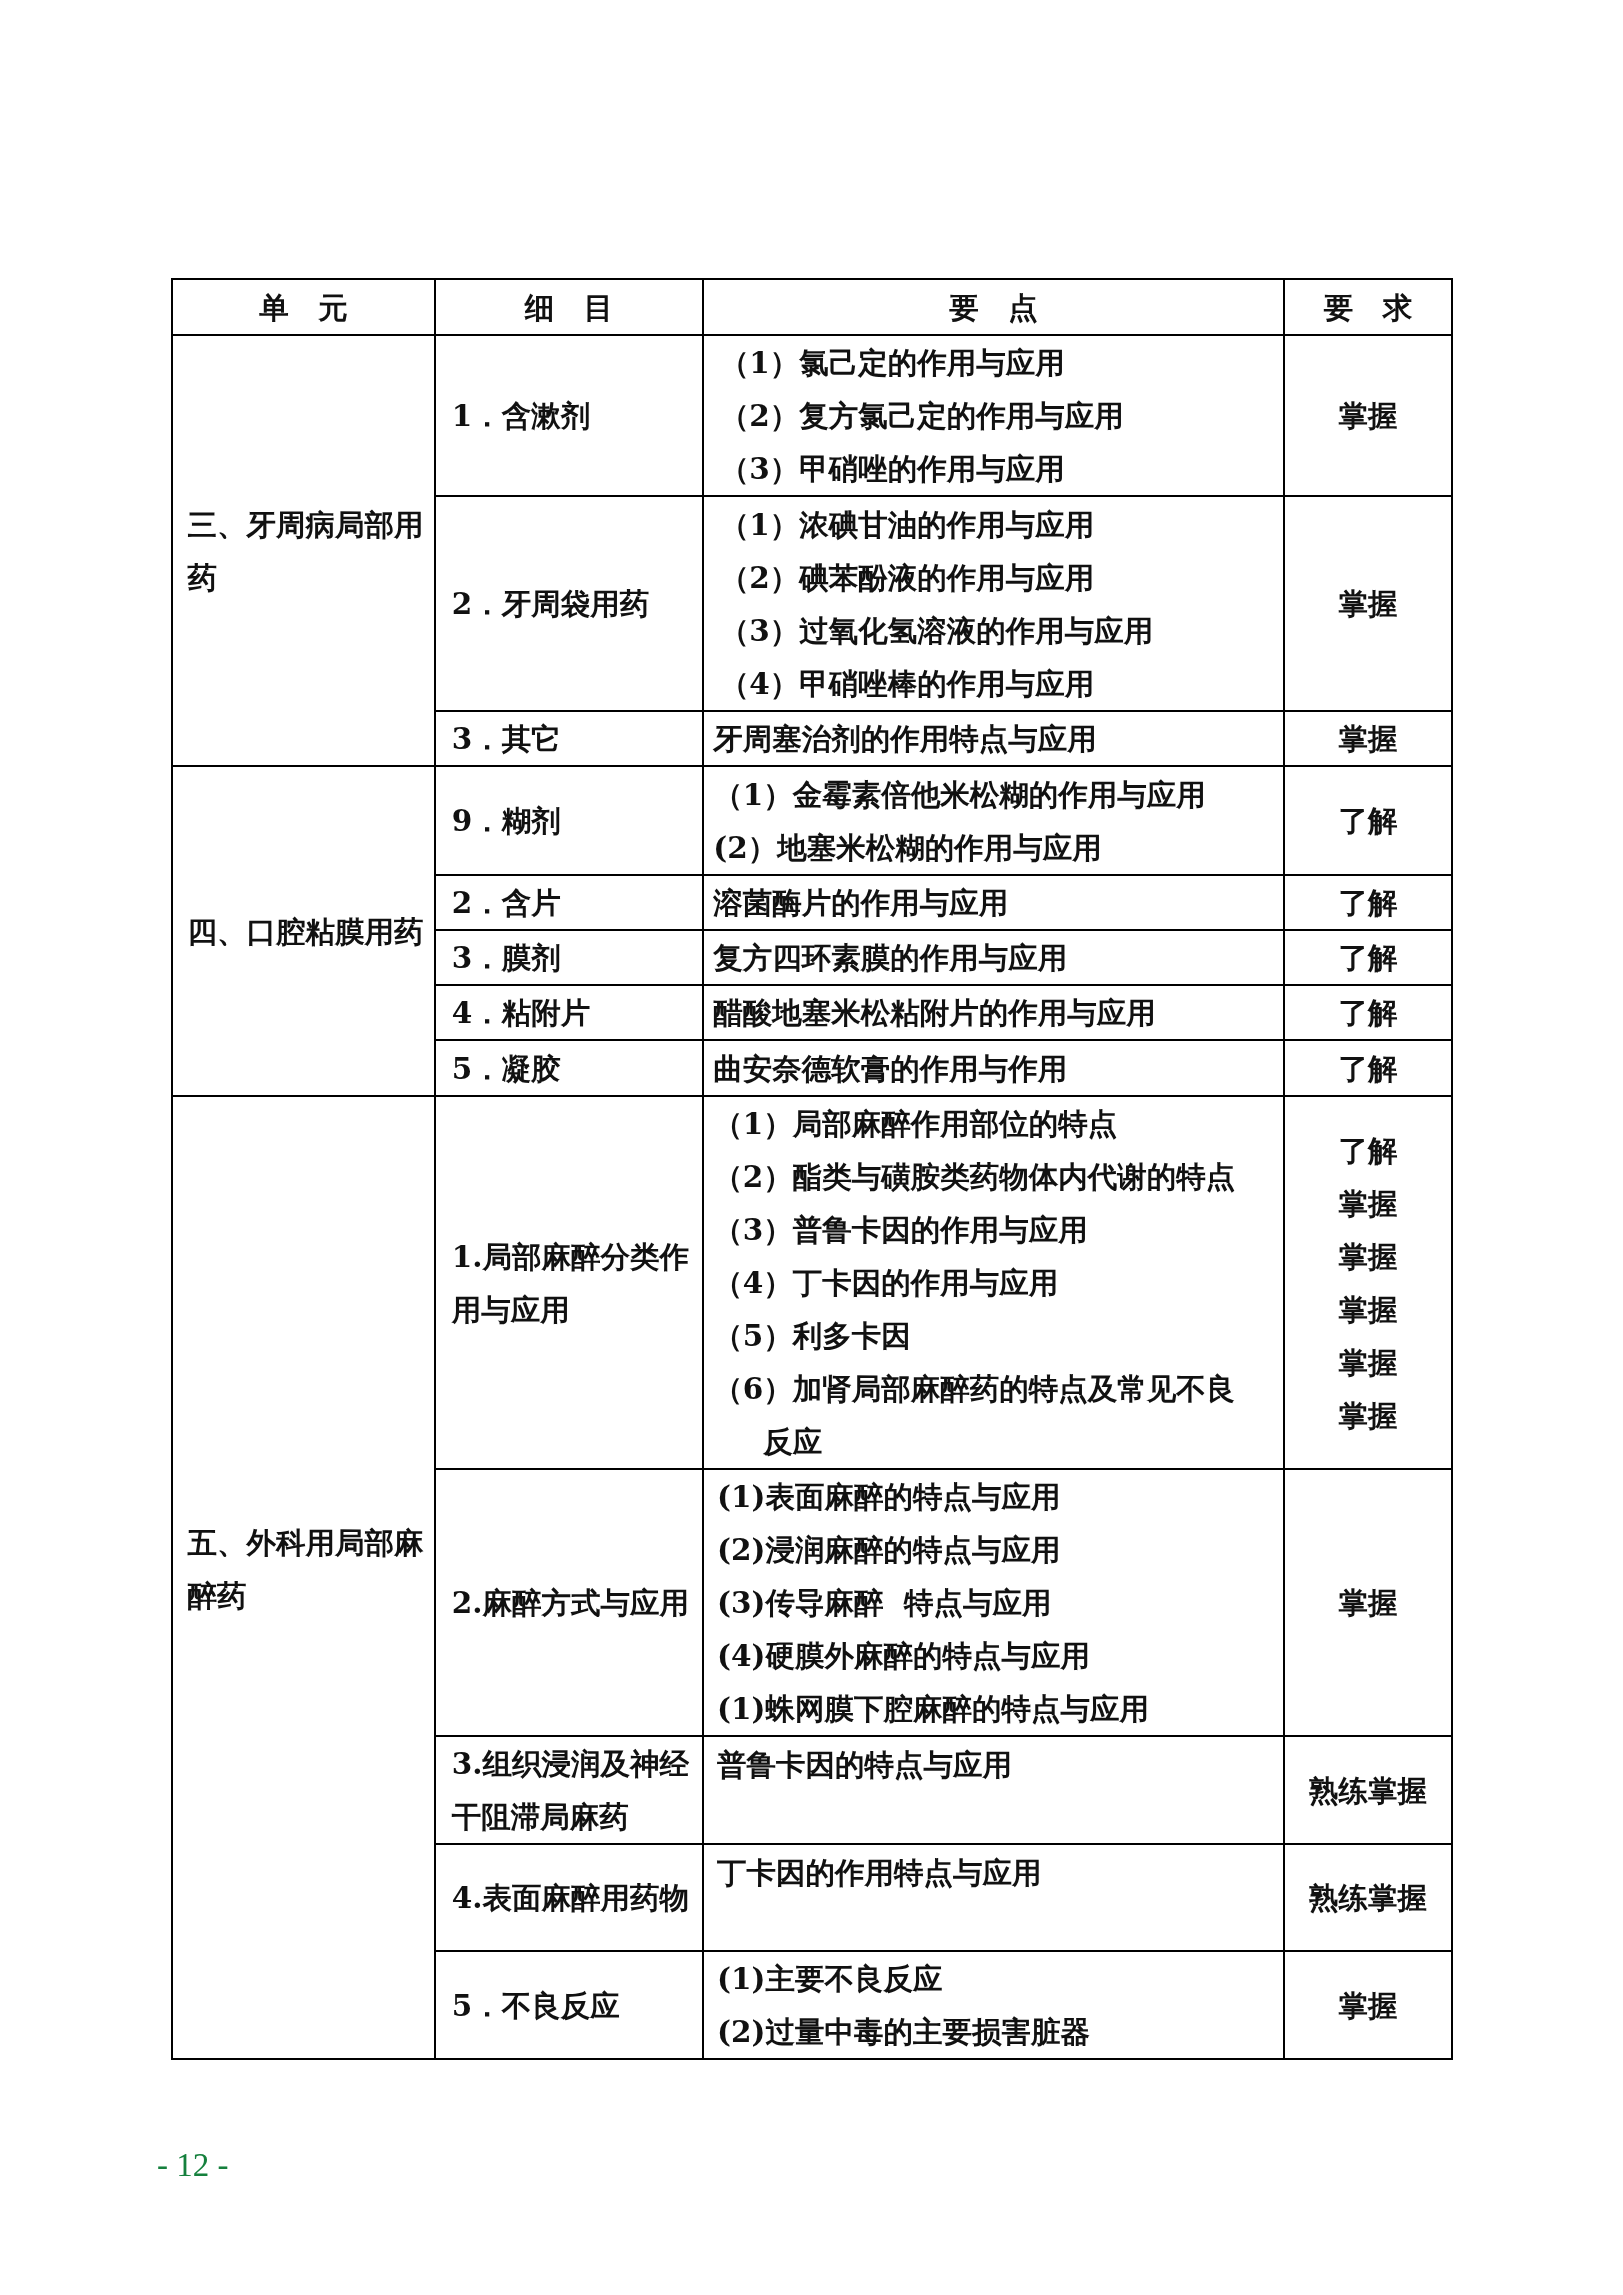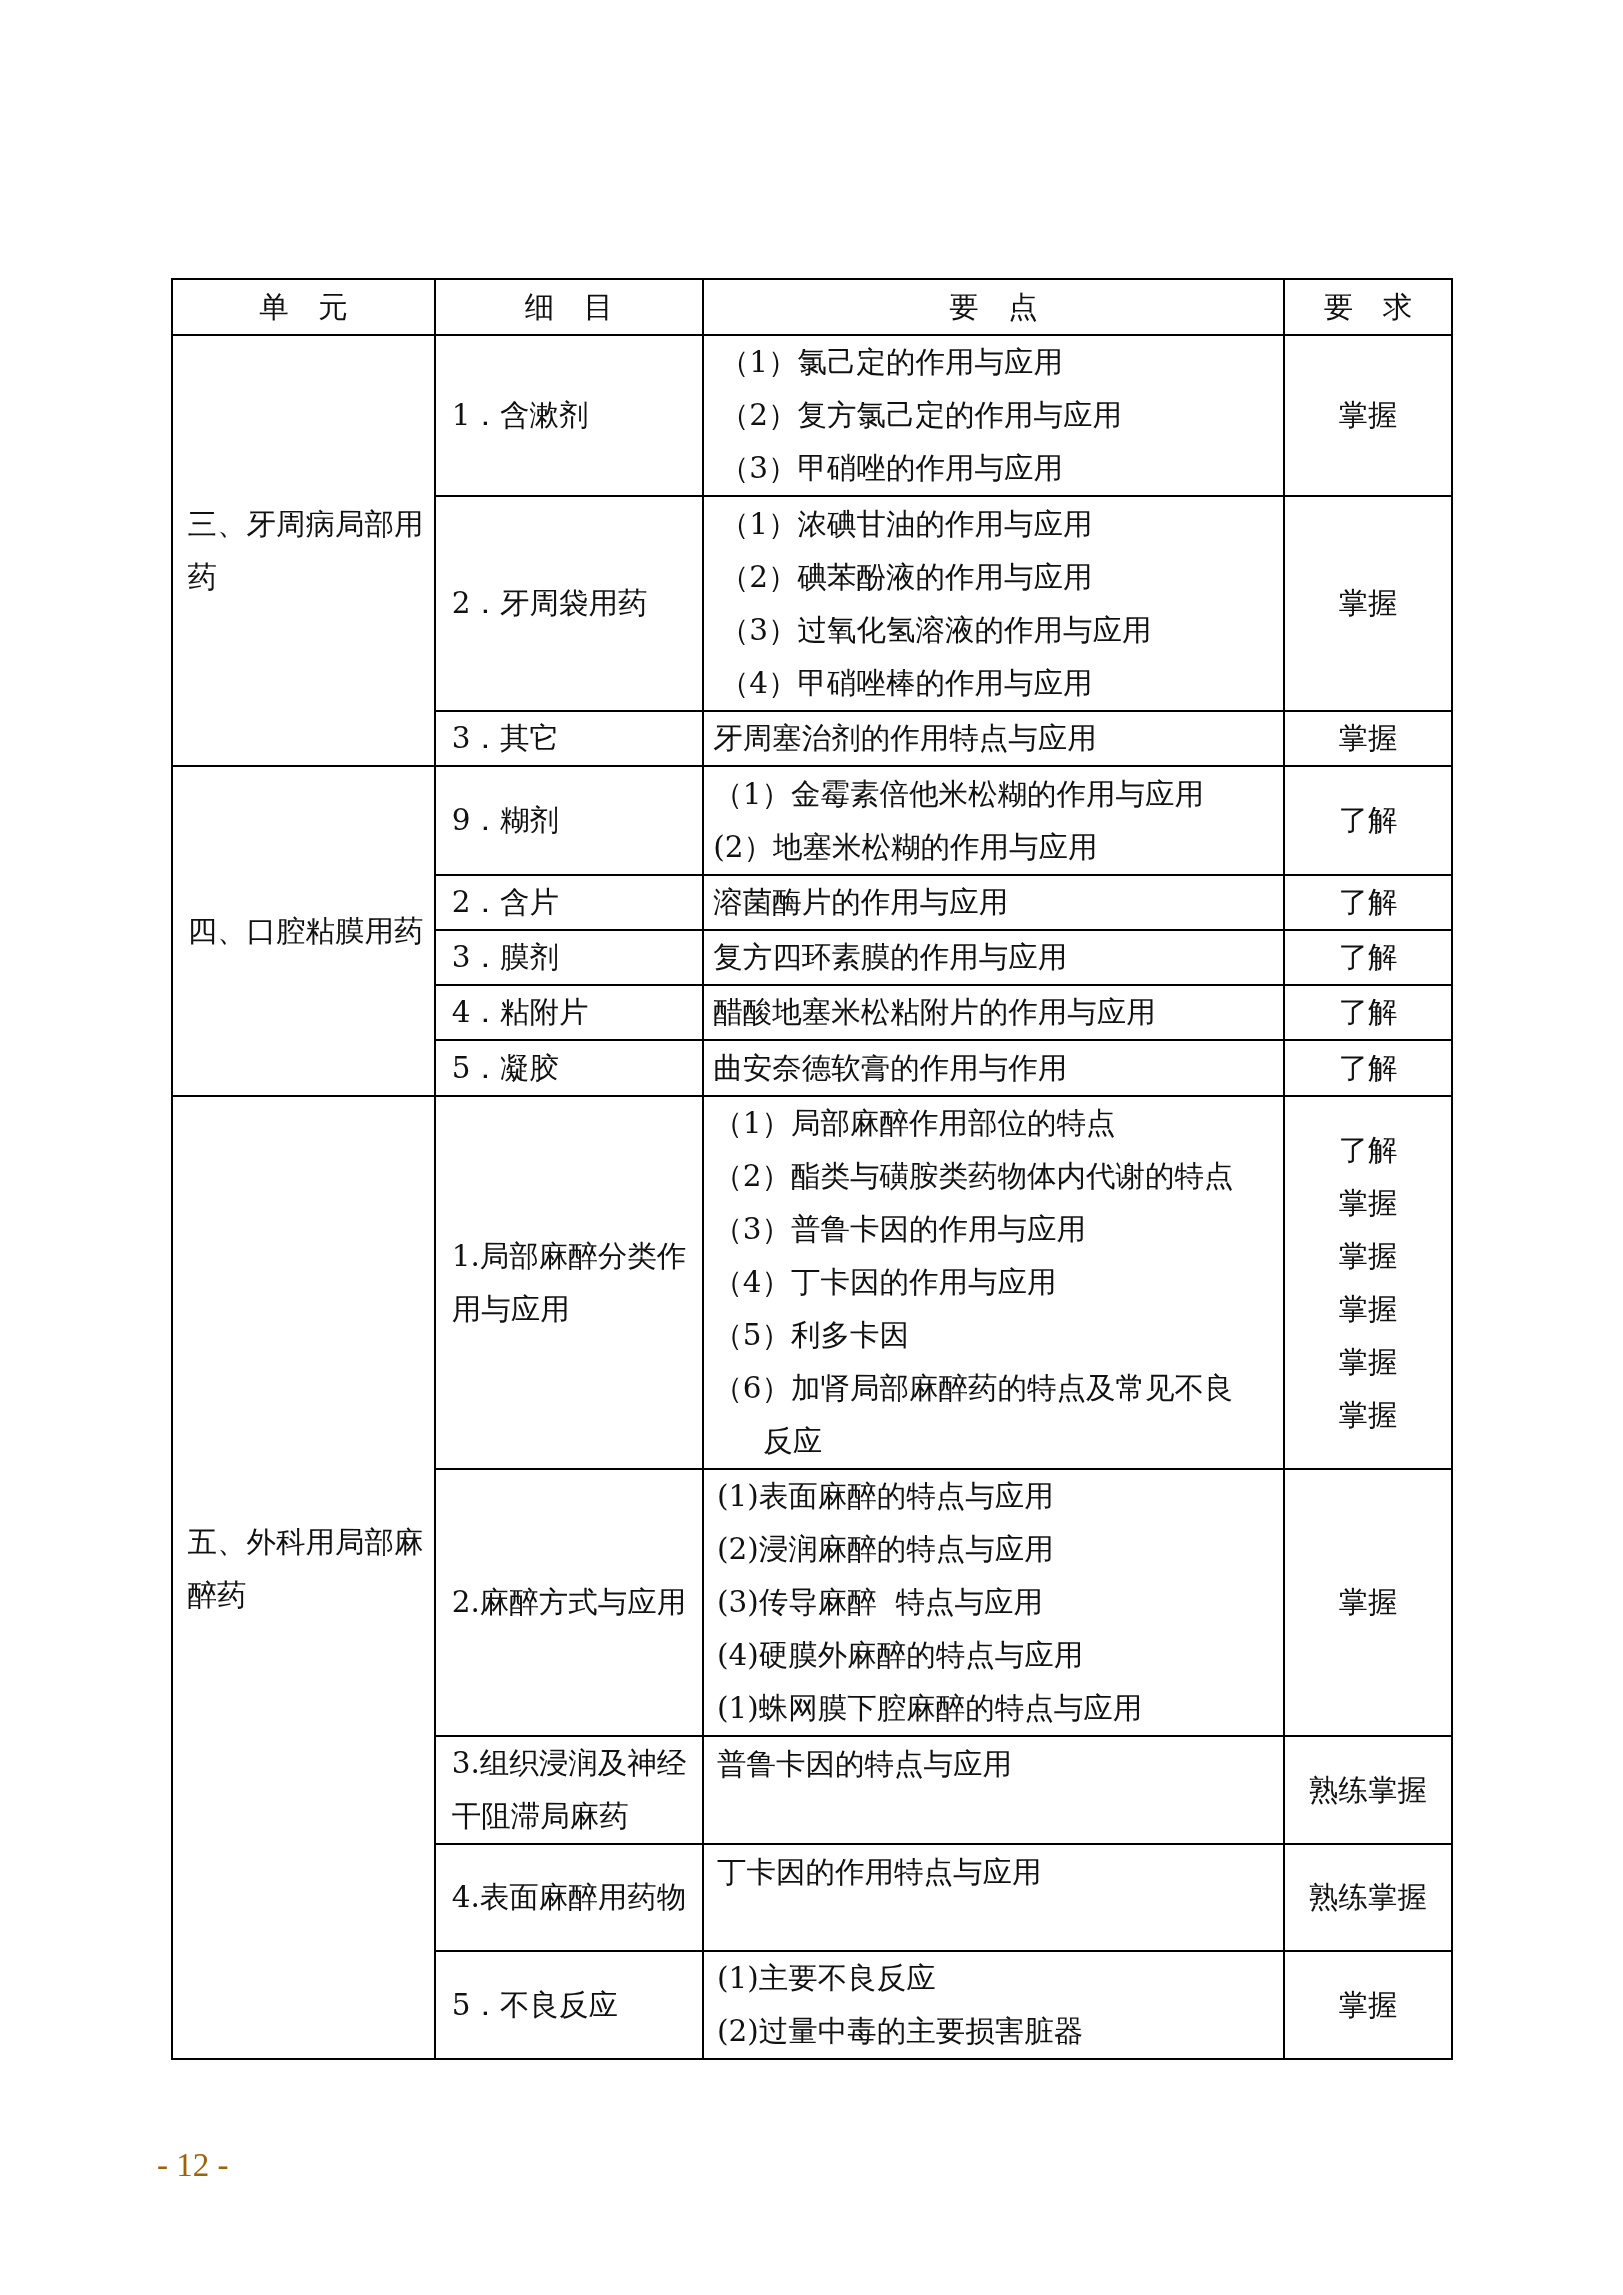--- a/index.html
+++ b/index.html
@@ -12,39 +12,39 @@
     table.syllabus {
       position: absolute; left: 171px; top: 278px;
       width: 1281px;
       border-collapse: collapse;
       table-layout: fixed;
     }
     table.syllabus td, table.syllabus th {
       border: 2.6px solid #000;
       padding: 0;
       vertical-align: middle;
-      font-weight: normal;
+      font-weight: bold;
       font-size: 29.5px;
       line-height: 53px;
     }
     col.c1 { width: 263px; }
     col.c2 { width: 268px; }
     col.c3 { width: 581px; }
     col.c4 { width: 168px; }
     th { height: 54px; text-align: center; letter-spacing: 0; }
     .unit-cell { padding-left: 14.4px !important; padding-right: 6.5px !important; text-align: left; }
     .item-cell { padding-left: 15.7px !important; padding-right: 5.2px !important; text-align: left; }
     .point-cell { padding-left: 15.7px !important; padding-right: 2.6px !important; text-align: left; }
     .req-cell { text-align: center; }
     .line { display: block; white-space: nowrap; }
     .hang { padding-left: 50px; }
     .footer {
       position: absolute; left: 157px; top: 2147px;
       font-family: "Liberation Serif", "DejaVu Serif", serif;
-      font-size: 33px; color: #a16207;
+      font-size: 33px; color: #15803d;
     }
     .unit-text { display: block; }
   </style>
 </head>
 <body>
 
 <div class="page">
   <table class="syllabus">
     <colgroup>
       <col class="c1">

